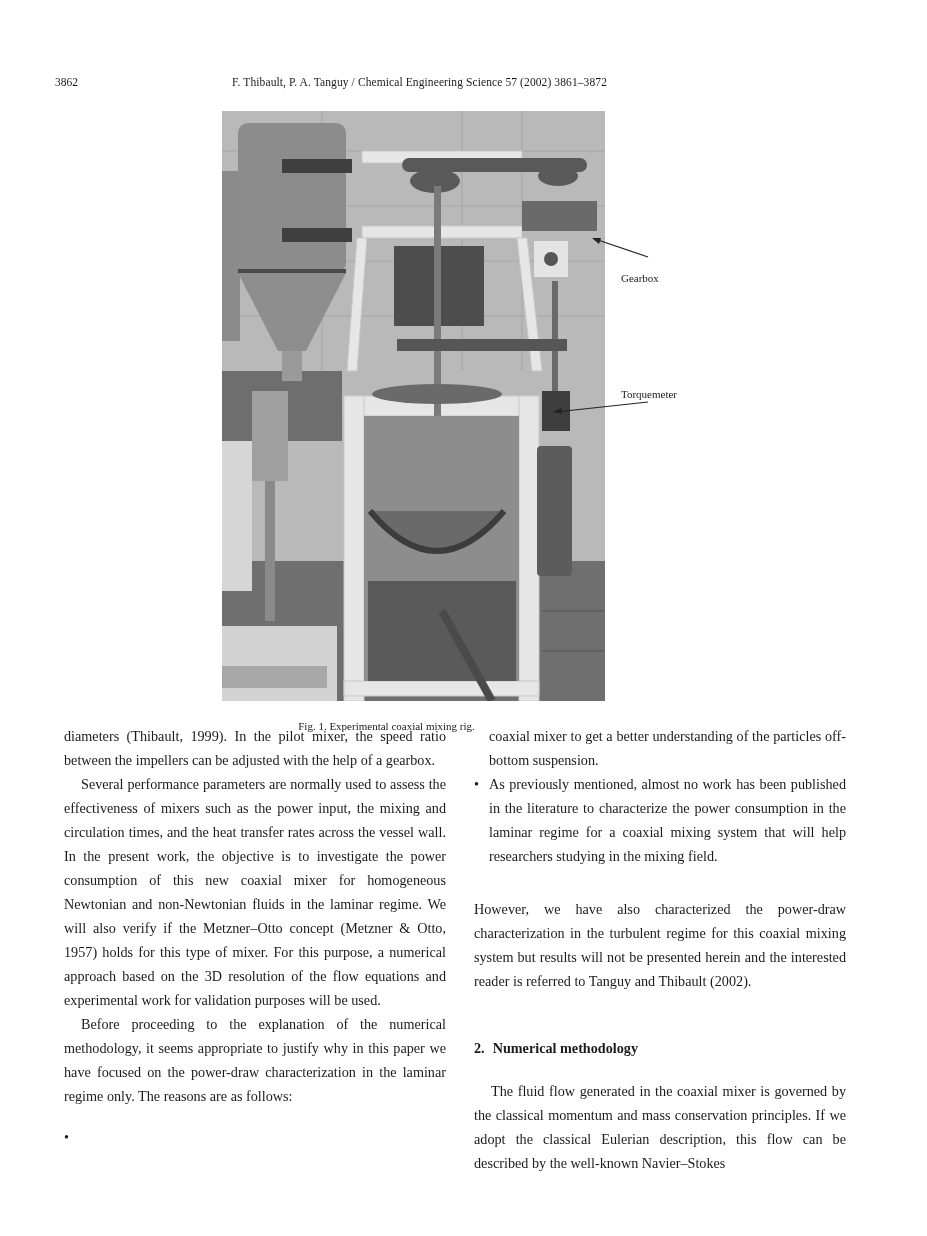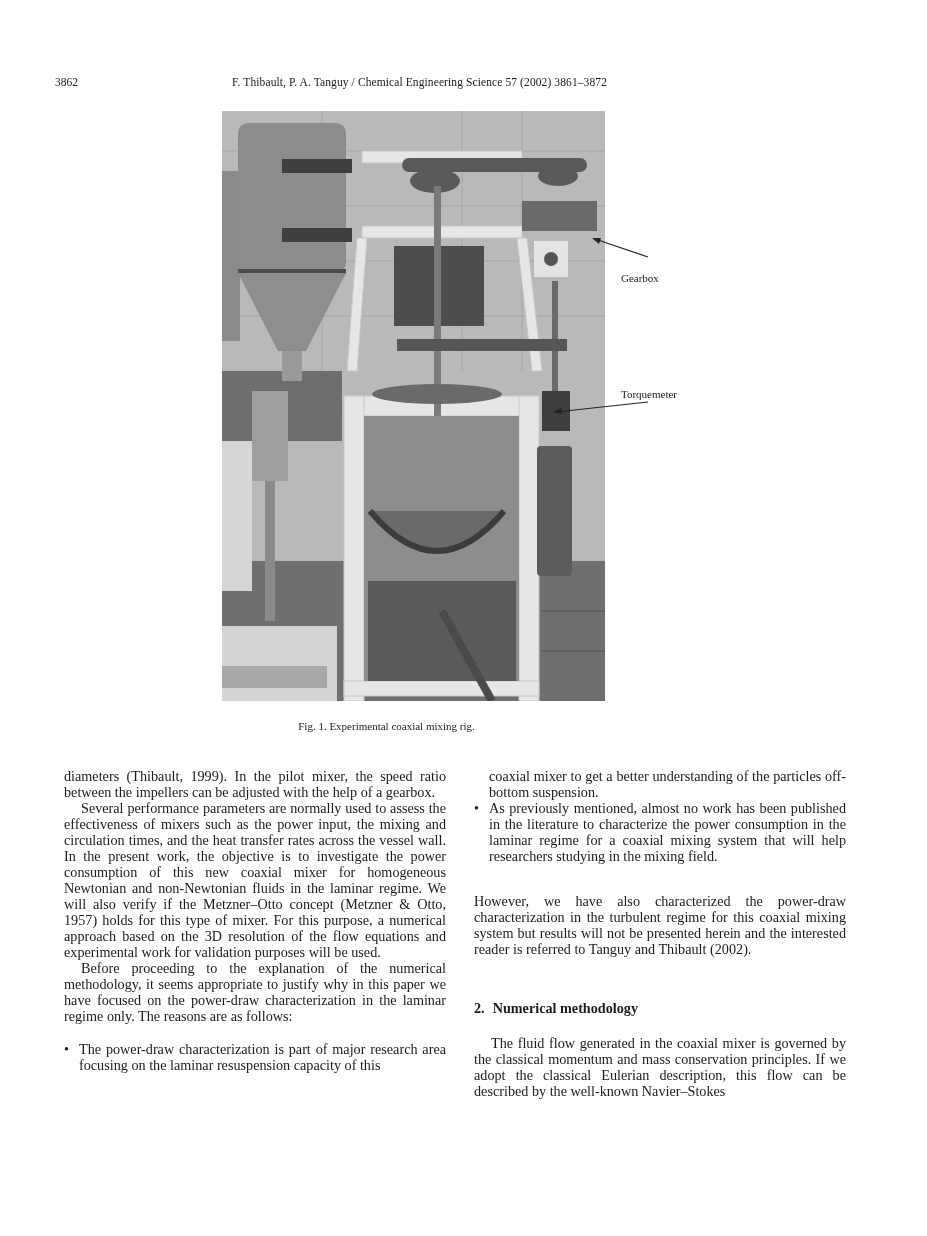--- a/index.html
+++ b/index.html
@@ -12,21 +12,21 @@
   .figure { position: absolute; left: 222px; top: 111px; width: 383px; height: 590px;
             background: #9a9a9a; overflow: hidden; }
   .figure svg { display: block; }
   .callout { position: absolute; font-size: 11px; }
   .callout-gearbox { left: 621px; top: 272px; }
   .callout-torque { left: 621px; top: 388px; }
   .arrows { position: absolute; left: 0; top: 0; width: 927px; height: 1236px; pointer-events: none; }
 
   .caption { position: absolute; top: 720px; left: 0; width: 773px; text-align: center; font-size: 11px; }
 
-  .col { position: absolute; top: 768px; width: 382px; font-size: 14.2px; line-height: 16px; text-align: justify; }
+  .col { position: absolute; top: 724px; width: 382px; font-size: 14.2px; line-height: 24px; text-align: justify; }
   .col-left { left: 64px; }
   .col-right { left: 474px; width: 372px; }
   .col p { margin: 0; }
   .indent { text-indent: 17px; }
   .bullet { position: relative; padding-left: 15px; }
   .bullet .dot { position: absolute; left: 0; top: 0; }
   .bullets-left { margin-top: 17px !important; }
   .after-list { margin-top: 29px !important; }
   .section-heading { margin-top: 43px !important; font-weight: bold; font-size: 14.2px; }
   .section-heading .num { margin-right: 8px; }
@@ -125,21 +125,20 @@
 <div class="callout callout-torque">Torquemeter</div>
 
 <div class="caption">Fig. 1. Experimental coaxial mixing rig.</div>
 
 <div class="col col-left">
   <p>diameters (Thibault, 1999). In the pilot mixer, the speed ratio between the impellers can be adjusted with the help of a gearbox.</p>
   <p class="indent">Several performance parameters are normally used to assess the effectiveness of mixers such as the power input, the mixing and circulation times, and the heat transfer rates across the vessel wall. In the present work, the objective is to investigate the power consumption of this new coaxial mixer for homogeneous Newtonian and non-Newtonian fluids in the laminar regime. We will also verify if the Metzner–Otto concept (Metzner &amp; Otto, 1957) holds for this type of mixer. For this purpose, a numerical approach based on the 3D resolution of the flow equations and experimental work for validation purposes will be used.</p>
   <p class="indent">Before proceeding to the explanation of the numerical methodology, it seems appropriate to justify why in this paper we have focused on the power-draw characterization in the laminar regime only. The reasons are as follows:</p>
   <p class="bullet bullets-left">
     <span class="dot">•</span>
-    <span>The power-draw characterization is part of major research area focusing on the laminar resuspension capacity of this</span>
   </p>
 </div>
 
 <div class="col col-right">
   <p class="bullet">
     <span>coaxial mixer to get a better understanding of the particles off-bottom suspension.</span>
   </p>
   <p class="bullet">
     <span class="dot">•</span>
     <span>As previously mentioned, almost no work has been published in the literature to characterize the power consumption in the laminar regime for a coaxial mixing system that will help researchers studying in the mixing field.</span>

